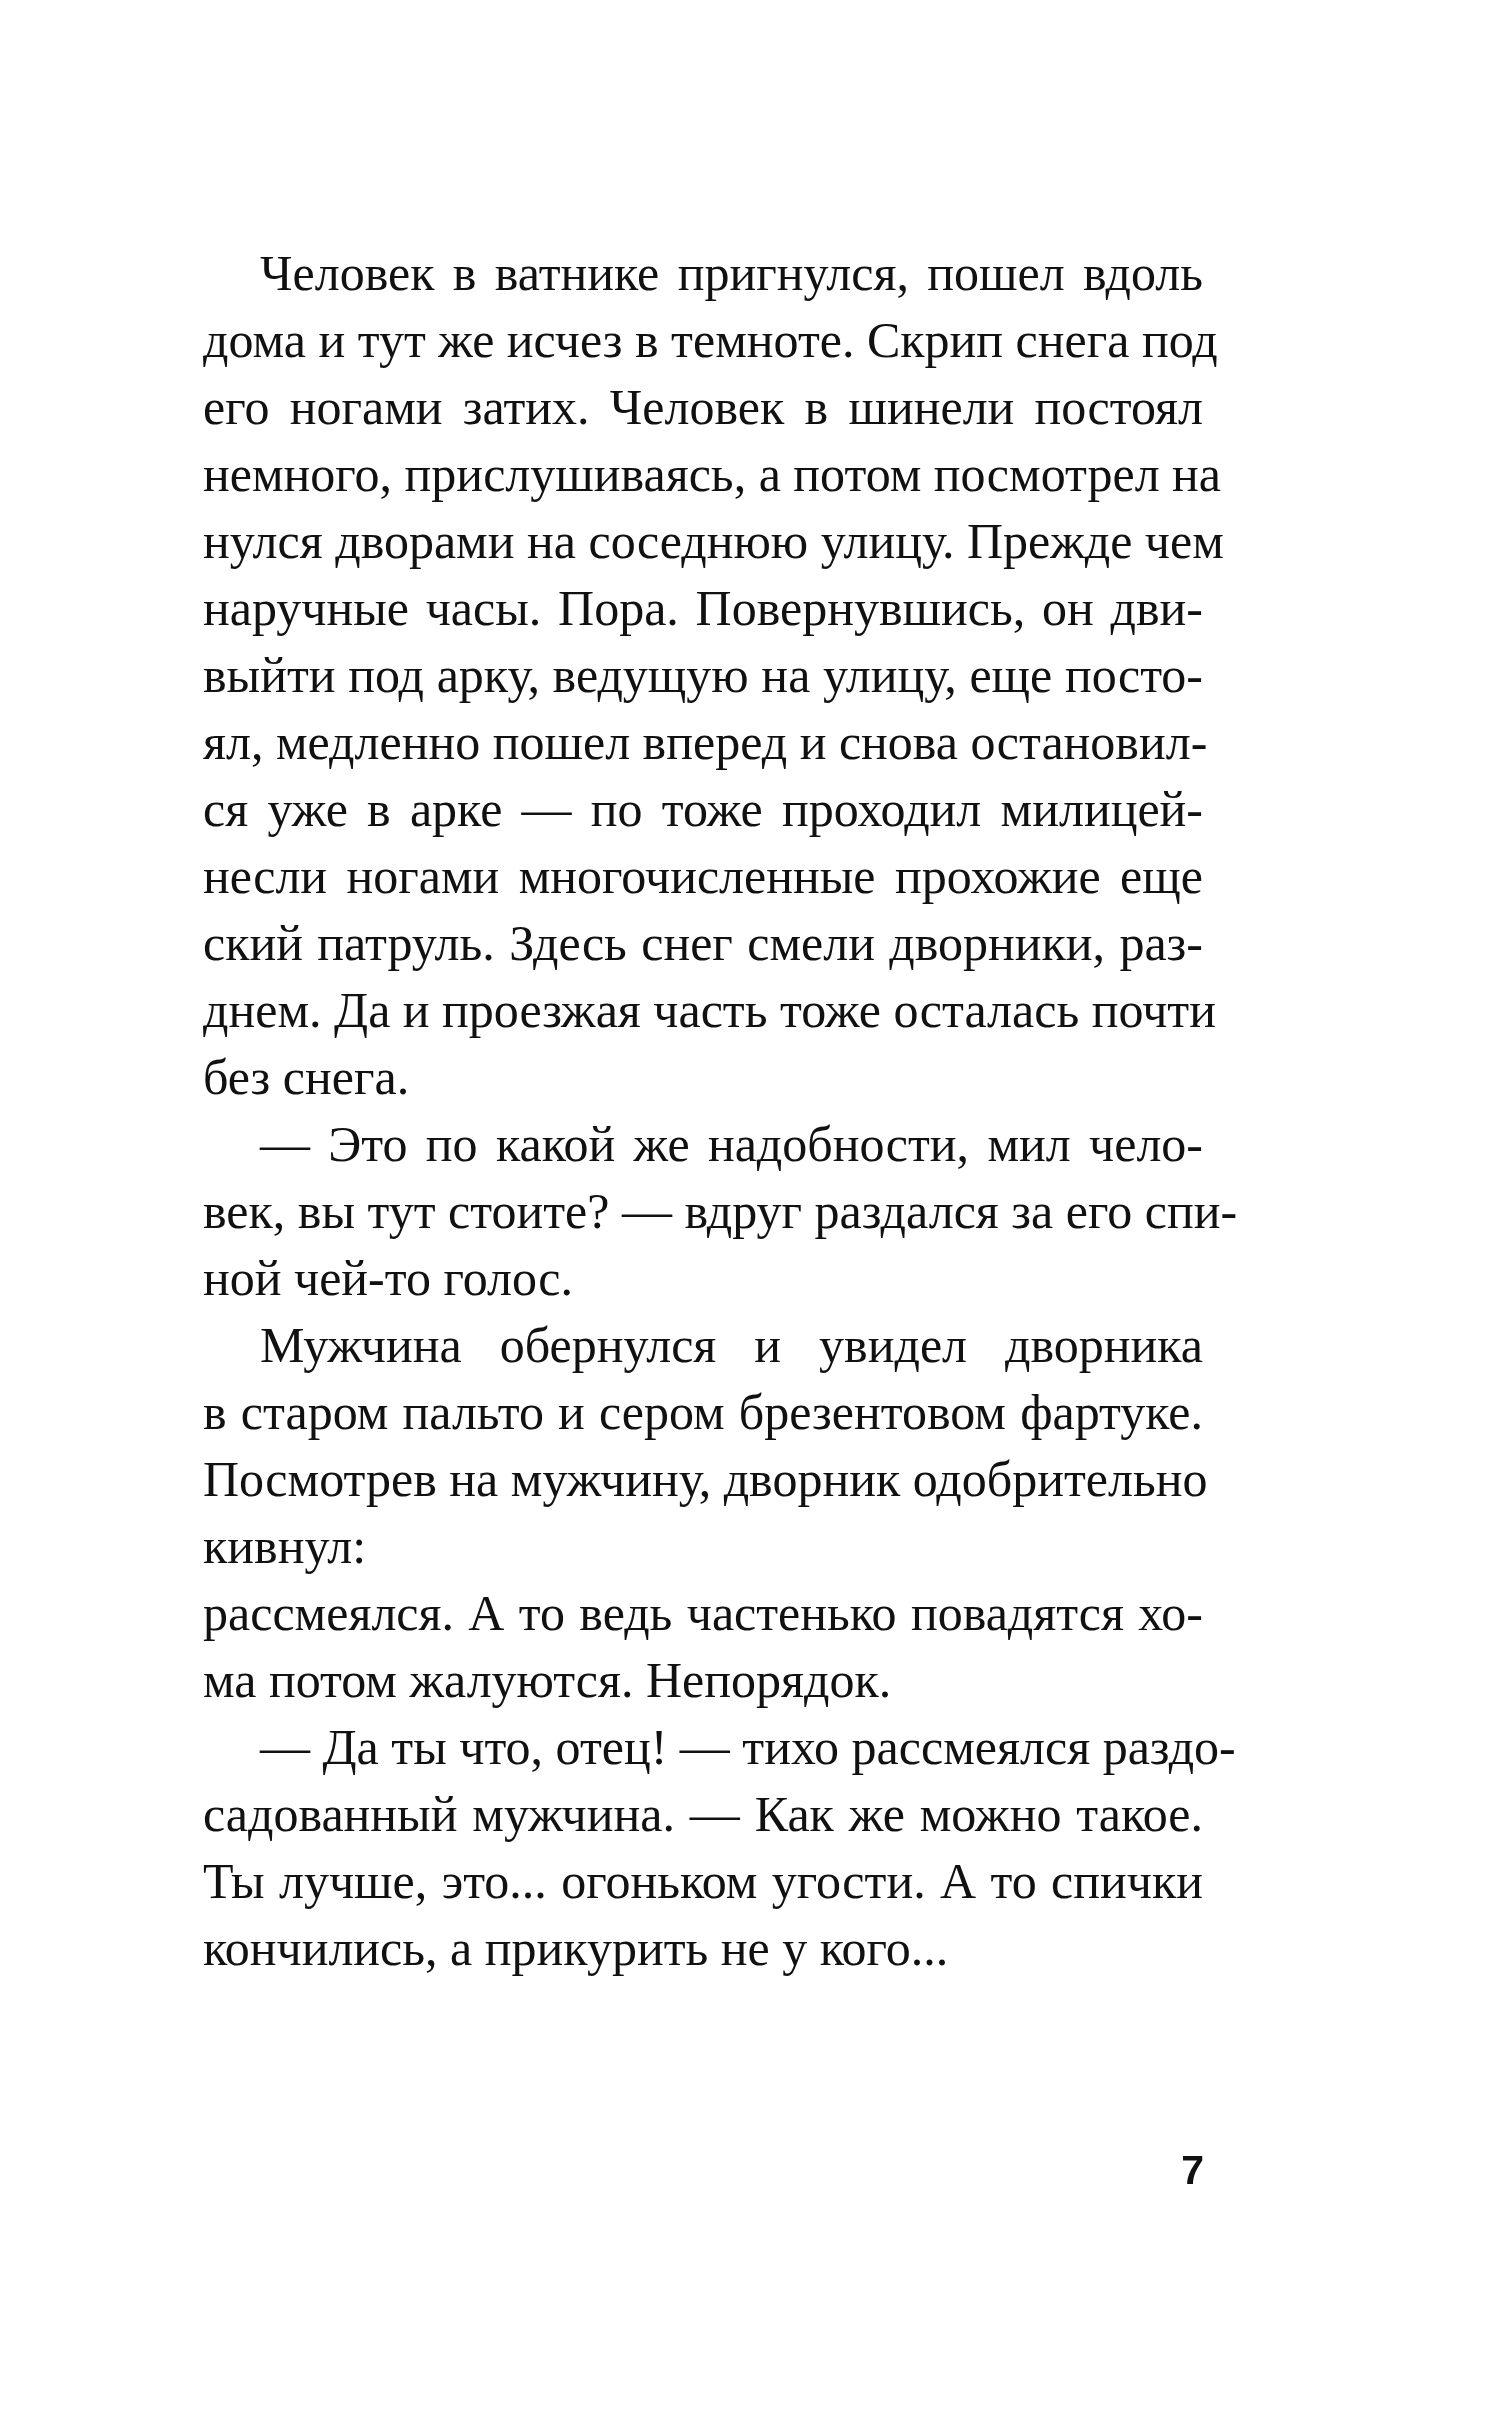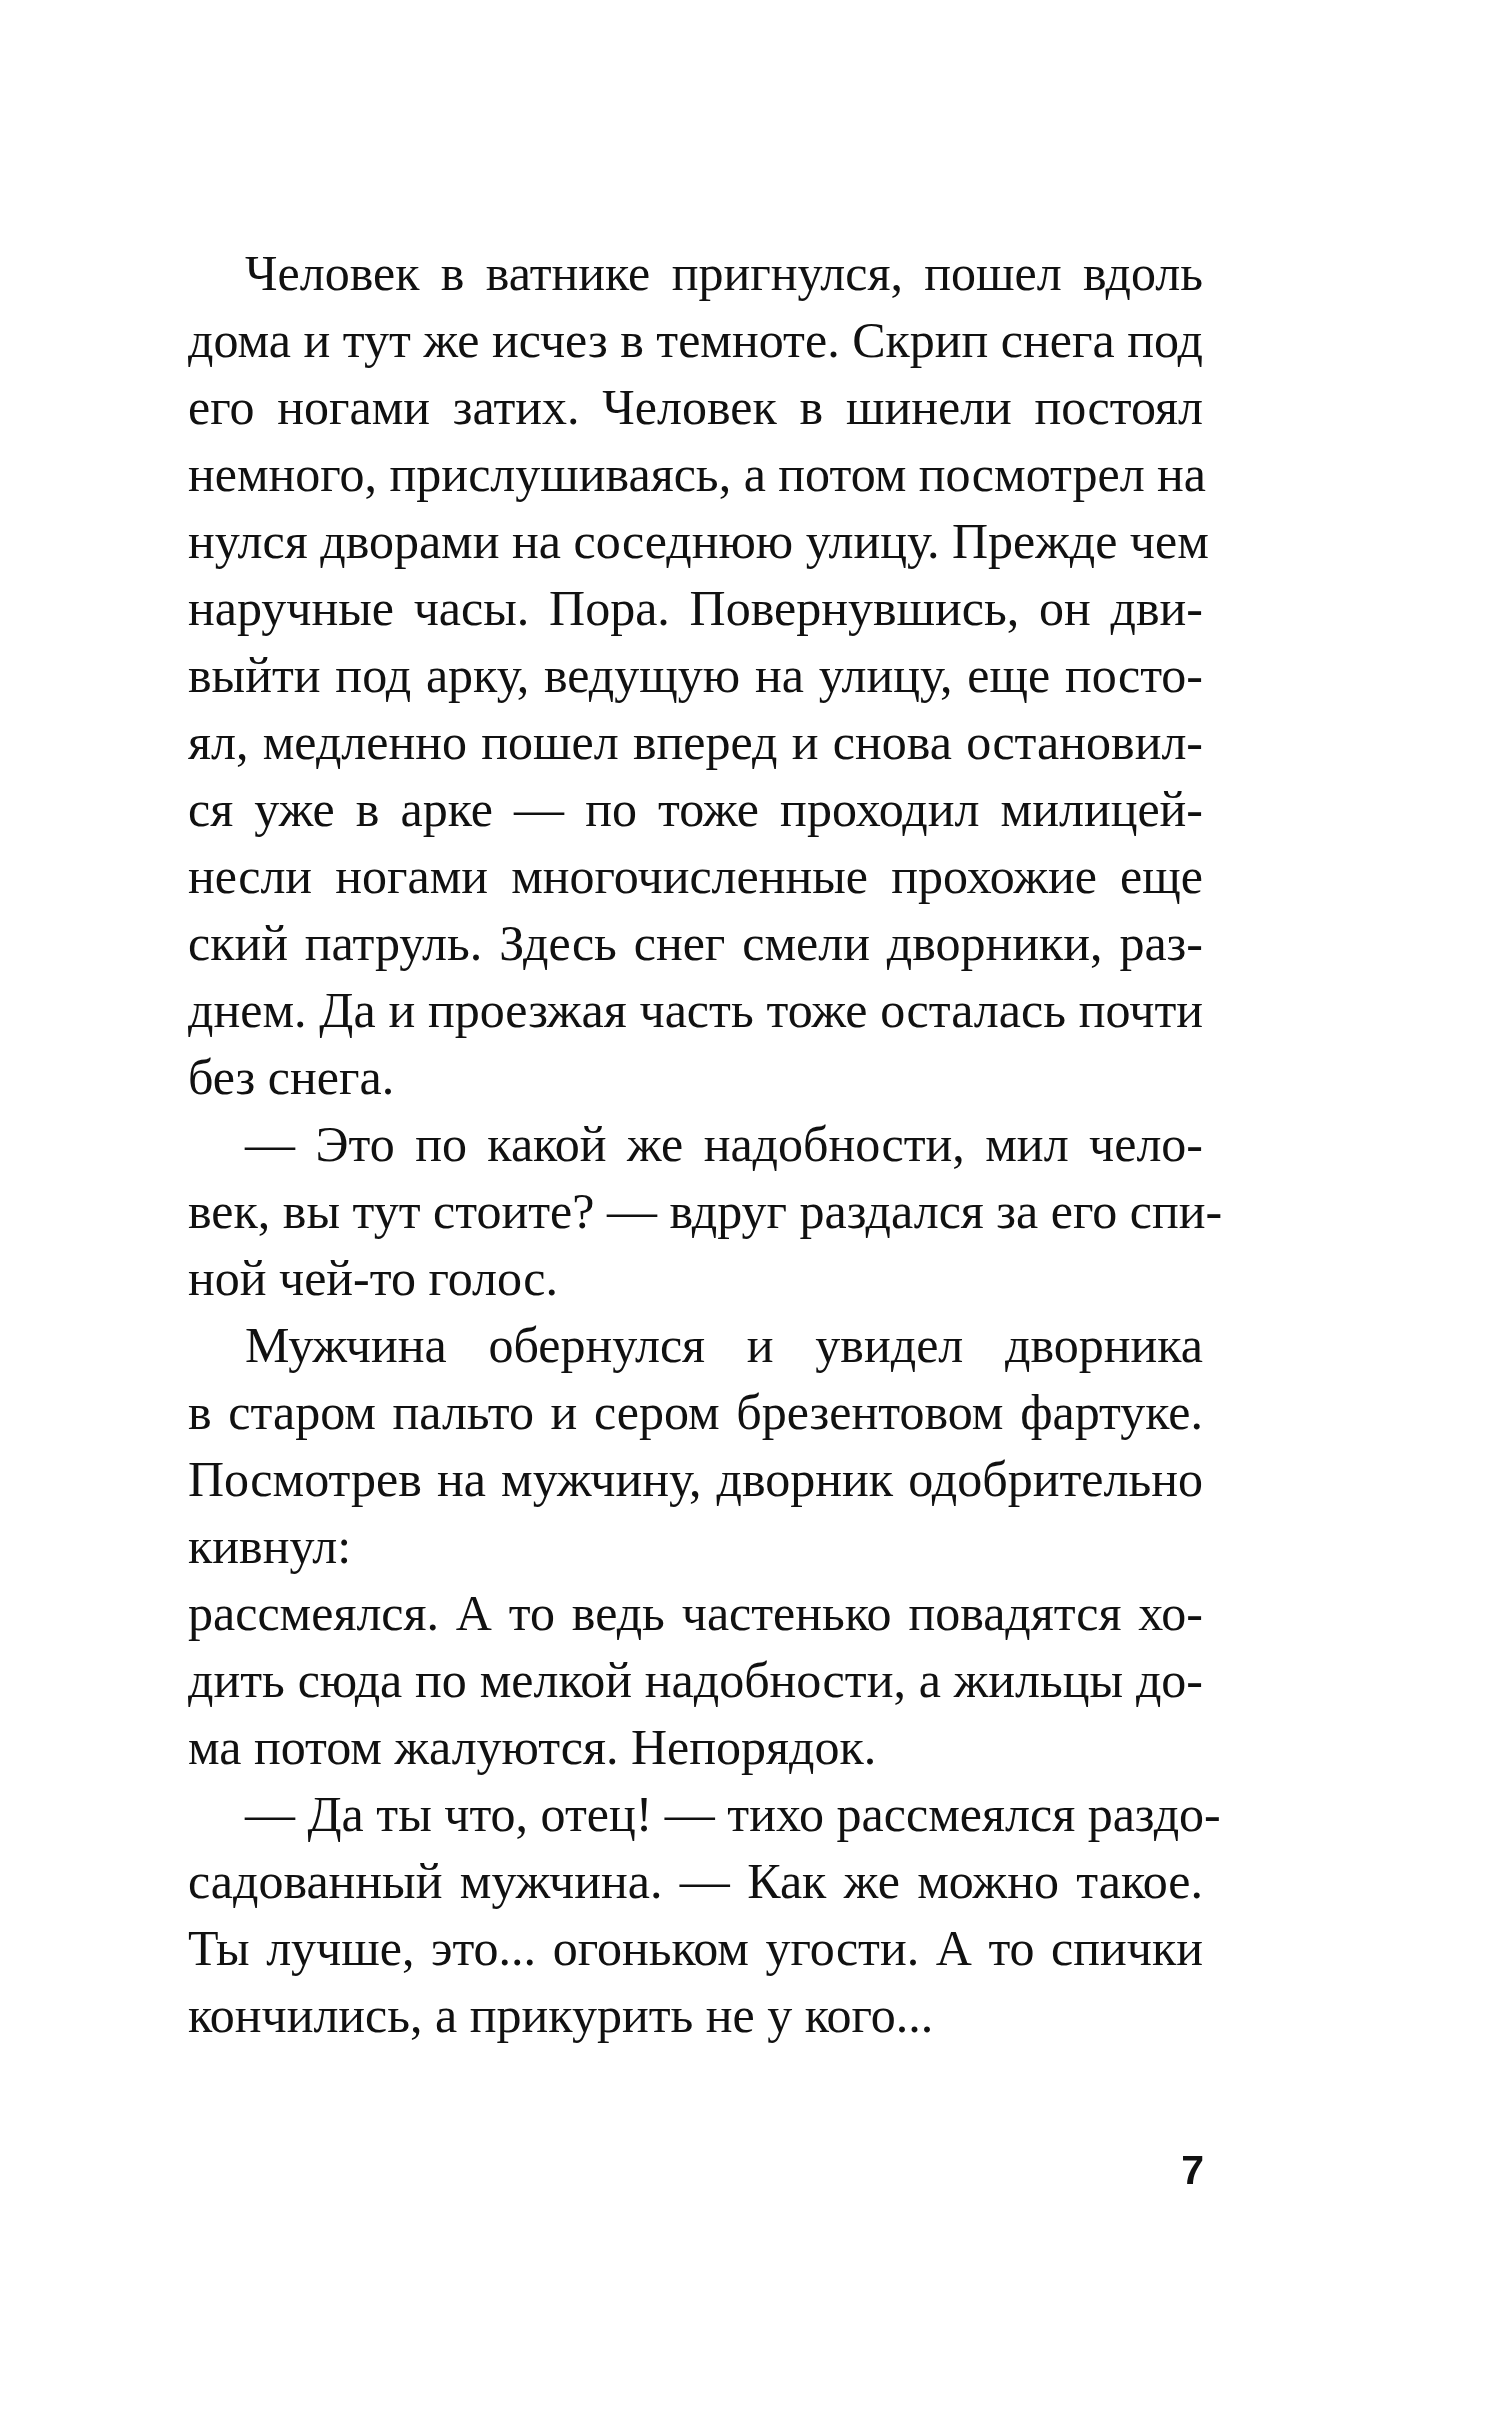--- a/index.html
+++ b/index.html
@@ -22,20 +22,21 @@
       font-size: 50px;
       line-height: 67px;
       color: #111111;
     }
     .line {
       display: block;
       height: 67px;
       white-space: nowrap;
       text-align: justify;
       text-align-last: justify;
+      margin-left: 15px;
     }
     .line.last {
       text-align: right;
       text-align-last: left;
     }
     .line.indent {
       padding-left: 57px;
     }
     .page-number {
       position: absolute;
@@ -66,21 +67,20 @@
     <span class="line">днем. Да и проезжая часть тоже осталась почти</span>
     <span class="line last">без снега.</span>
     <span class="line indent">— Это по какой же надобности, мил чело-</span>
     <span class="line">век, вы тут стоите? — вдруг раздался за его спи-</span>
     <span class="line last">ной чей-то голос.</span>
     <span class="line indent">Мужчина обернулся и увидел дворника</span>
     <span class="line">в старом пальто и сером брезентовом фартуке.</span>
     <span class="line">Посмотрев на мужчину, дворник одобрительно</span>
     <span class="line last">кивнул:</span>
     <span class="line">рассмеялся. А то ведь частенько повадятся хо-</span>
-    <span class="line">дить сюда по мелкой надобности, а жильцы до-</span>
     <span class="line last">ма потом жалуются. Непорядок.</span>
     <span class="line indent">— Да ты что, отец! — тихо рассмеялся раздо-</span>
     <span class="line">садованный мужчина. — Как же можно такое.</span>
     <span class="line">Ты лучше, это... огоньком угости. А то спички</span>
     <span class="line last">кончились, а прикурить не у кого...</span>
   </div>
 
 <div class="page-number">7</div>
 
 

